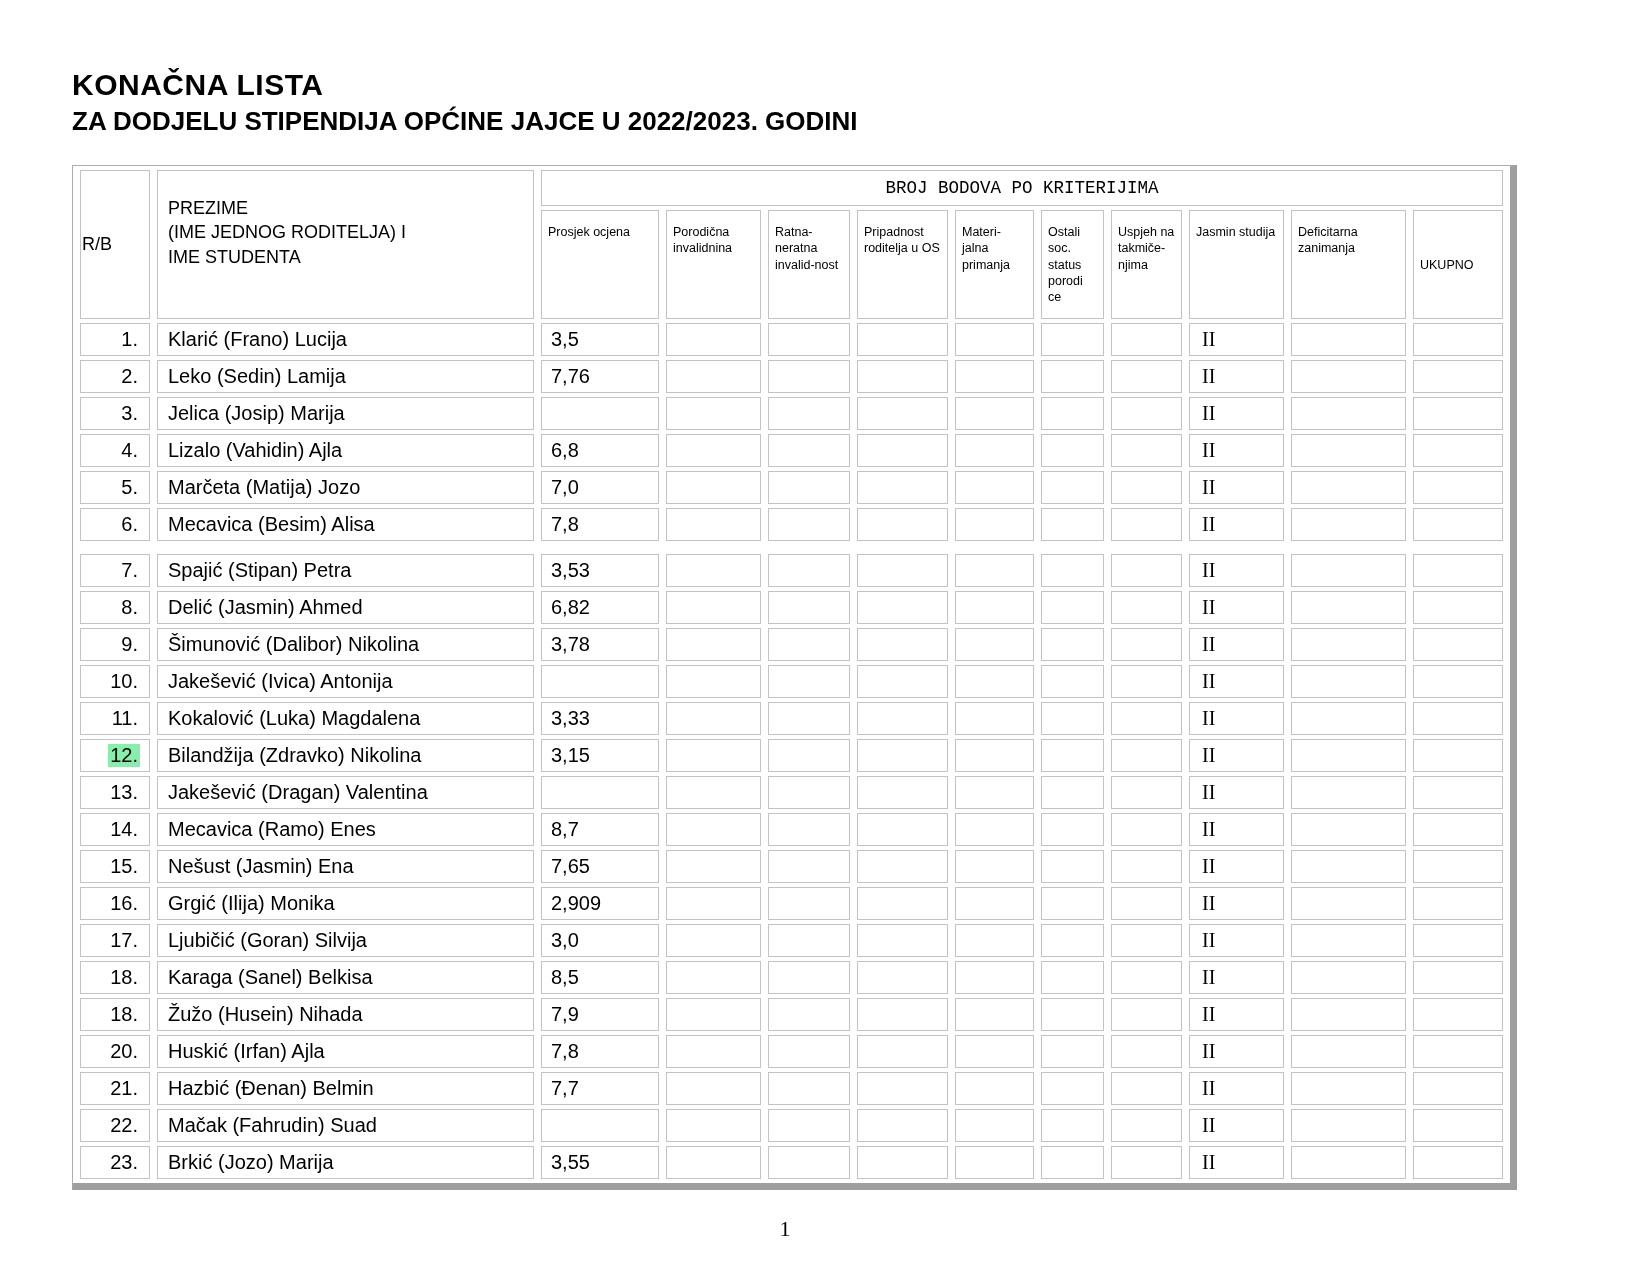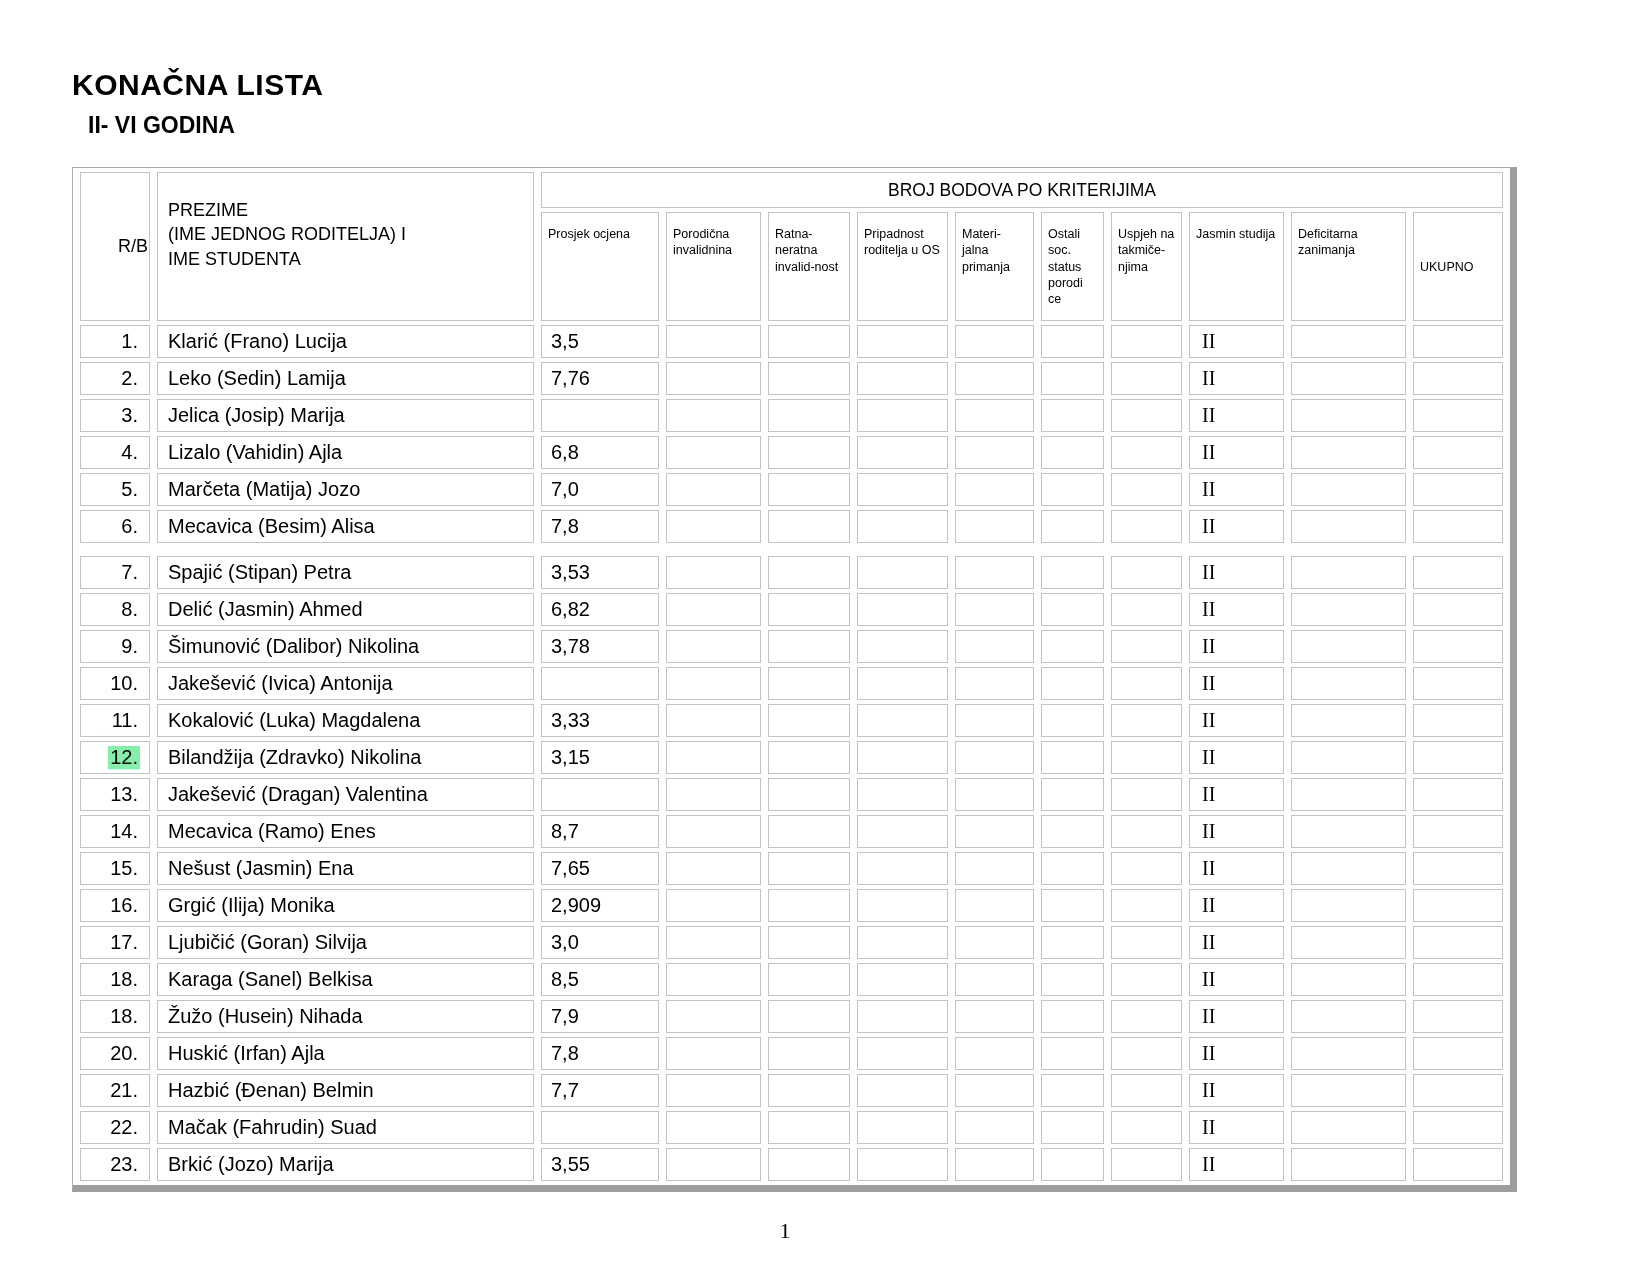--- a/index.html
+++ b/index.html
@@ -48,23 +48,24 @@
   table.main td {
     border: 1px solid #c3c3c3;
     background: #ffffff;
     overflow: hidden;
   }
   td.group-h {
     height: 32px;
     text-align: center;
     vertical-align: middle;
     font-size: 17.5px;
+    font-family: Liberation Mono, monospace;
   }
   td.rb-h {
-    text-align: right;
+    text-align: left;
     vertical-align: middle;
     font-size: 18px;
   }
   td.name-h {
     vertical-align: middle;
     font-size: 18px;
     padding: 6px 27px 30px 10px;
     white-space: pre-line;
     line-height: 1.35;
   }
@@ -118,23 +119,23 @@
     font-size: 22px;
   }
 </style>
 </head>
 <body>
 
 <div class="content">
 
   <div class="titles">
     <div class="title">KONAČNA LISTA</div>
+    <div class="subtitle">ZA DODJELU STIPENDIJA OPĆINE JAJCE U 2022/2023. GODINI</div>
   </div>
 
-  <div class="section">II- VI GODINA</div>
 
   <table class="main">
     <colgroup>
       <col style="width:70px">
       <col style="width:377px">
       <col style="width:118px">
       <col style="width:95px">
       <col style="width:82px">
       <col style="width:91px">
       <col style="width:79px">

